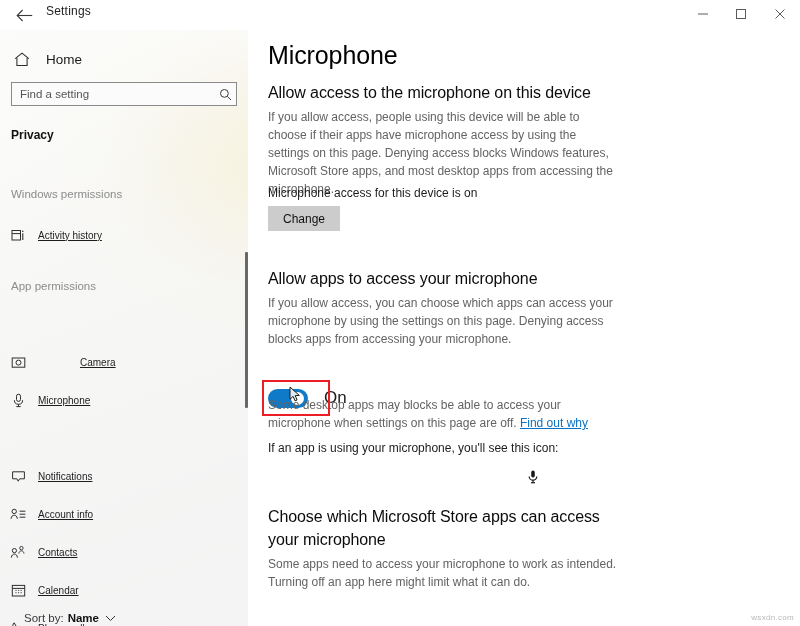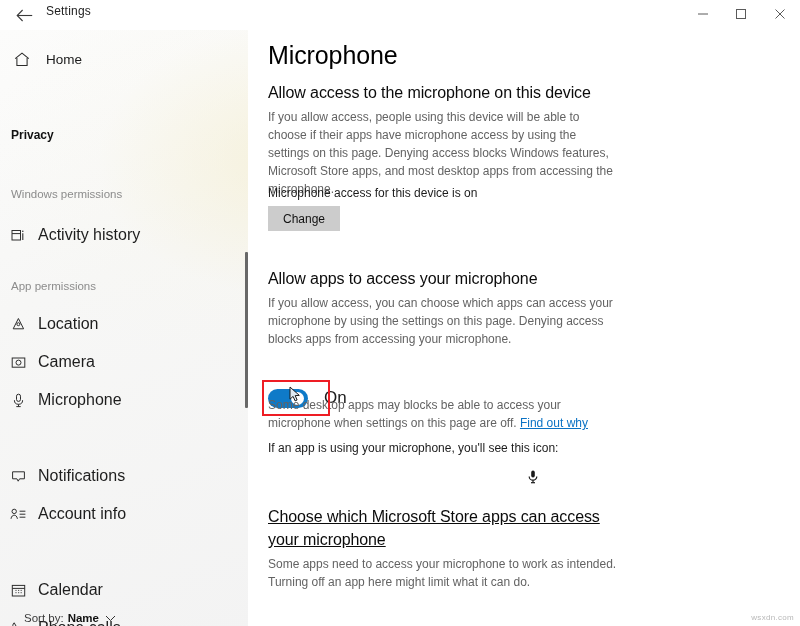--- a/index.html
+++ b/index.html
@@ -124,23 +124,24 @@
     width: 240px; height: 28px;
     display: flex; align-items: center;
   }
   .navitem .ni-icon {
     width: 28px; min-width: 28px;
     display: flex; align-items: center; justify-content: center;
     color: #2e2e2e;
   }
   .navitem .ni-label {
     margin-left: 6px;
-    font-size: 16px;
+    font-size: 10px;
     color: #1d1d1d;
     white-space: nowrap;
+    text-decoration: underline;
   }
   .sb-scroll-track {
     position: absolute;
     left: 245px; top: 222px;
     width: 3px; height: 156px;
     background: #686868;
     border-radius: 1px;
   }
 
   
@@ -312,50 +313,50 @@
     <div class="home-row">
       <span class="home-icon">
         <svg width="16" height="15" viewBox="0 0 16 15">
           <path d="M1.2 6.6 L8 1.2 L14.8 6.6" fill="none" stroke="#2b2b2b" stroke-width="1.05"></path>
           <path d="M2.9 6.1 V13.4 H13.1 V6.1" fill="none" stroke="#2b2b2b" stroke-width="1.05"></path>
         </svg>
       </span>
       <span class="home-label">Home</span>
     </div>
 
+    <div class="searchbox">
+      <input type="text" placeholder="Find a setting" style="">
+      <span class="search-icon">
+        <svg width="13" height="13" viewBox="0 0 13 13">
+          <circle cx="5.4" cy="5.4" r="3.9" fill="none" stroke="#3c3c3c" stroke-width="1"></circle>
+          <path d="M8.3 8.3 L12 12" stroke="#3c3c3c" stroke-width="1"></path>
+        </svg>
+      </span>
+    </div>
 
     <div class="section-title" style="top:98px;">Privacy</div>
 
     <div class="group-label" style="top:158px;">Windows permissions</div>
 
     <div class="navitem" style="top:191px;">
       <span class="ni-icon">
         <svg width="15" height="15" viewBox="0 0 15 15">
           <rect x="1" y="2.5" width="8.5" height="9.5" fill="none" stroke="#2e2e2e" stroke-width="1"></rect>
           <path d="M1 5.6 H9.5" stroke="#2e2e2e" stroke-width="1"></path>
           <path d="M11.8 5.2 V12" stroke="#2e2e2e" stroke-width="1.1"></path>
           <circle cx="11.8" cy="3.2" r="0.8" fill="#2e2e2e"></circle>
         </svg>
       </span>
       <span class="ni-label">Activity history</span>
     </div>
 
     <div class="group-label" style="top:250px;">App permissions</div>
 
-    <div class="navitem" style="top:280px;">
-      <span class="ni-icon">
-        <svg width="15" height="15" viewBox="0 0 15 15">
-          <path d="M7.4 1.5 L2.2 11.8 H12.6 Z" fill="none" stroke="#2e2e2e" stroke-width="1"></path>
-          <circle cx="7.4" cy="7.2" r="1.5" fill="none" stroke="#2e2e2e" stroke-width="1"></circle>
-        </svg>
-      </span>
-      <span class="ni-label">Location</span>
-    </div>
-
-    <div class="navitem" style="top:318px;">
+
+    <div class="navitem" style="top:318px;gap:42px;">
       <span class="ni-icon">
         <svg width="15" height="15" viewBox="0 0 15 15">
           <rect x="1.2" y="3" width="12.6" height="9.2" fill="none" stroke="#2e2e2e" stroke-width="1"></rect>
           <circle cx="7.5" cy="7.6" r="2.5" fill="none" stroke="#2e2e2e" stroke-width="1"></circle>
         </svg>
       </span>
       <span class="ni-label">Camera</span>
     </div>
 
     <div class="navitem" style="top:356px;">
@@ -384,20 +385,31 @@
       <span class="ni-icon">
         <svg width="16" height="15" viewBox="0 0 16 15">
           <circle cx="4.2" cy="4.4" r="2.2" fill="none" stroke="#2e2e2e" stroke-width="1"></circle>
           <path d="M1 11.8 c0.4-2.6 1.8-3.6 3.2-3.6 s2.8 1 3.2 3.6" fill="none" stroke="#2e2e2e" stroke-width="1"></path>
           <path d="M9.6 4.2 H15.4 M9.6 7.2 H15.4 M9.6 10.2 H15.4" stroke="#2e2e2e" stroke-width="1"></path>
         </svg>
       </span>
       <span class="ni-label">Account info</span>
     </div>
 
+    <div class="navitem" style="top:508px;">
+      <span class="ni-icon">
+        <svg width="16" height="15" viewBox="0 0 16 15">
+          <circle cx="4.4" cy="5.6" r="2.1" fill="none" stroke="#2e2e2e" stroke-width="1"></circle>
+          <path d="M1.3 12.6 c0.4-2.5 1.7-3.5 3.1-3.5 s2.7 1 3.1 3.5" fill="none" stroke="#2e2e2e" stroke-width="1"></path>
+          <circle cx="11.4" cy="3.1" r="1.7" fill="none" stroke="#2e2e2e" stroke-width="0.9"></circle>
+          <path d="M8.8 8.6 c0.35-2 1.4-2.8 2.6-2.8 s2.25 0.8 2.6 2.8" fill="none" stroke="#2e2e2e" stroke-width="0.9"></path>
+        </svg>
+      </span>
+      <span class="ni-label">Contacts</span>
+    </div>
 
     <div class="navitem" style="top:546px;">
       <span class="ni-icon">
         <svg width="15" height="15" viewBox="0 0 15 15">
           <rect x="1.3" y="2.4" width="12.4" height="10.6" fill="none" stroke="#2e2e2e" stroke-width="1"></rect>
           <path d="M1.3 5.4 H13.7" stroke="#2e2e2e" stroke-width="1"></path>
           <path d="M4.4 7.4 H5.6 M7 7.4 H8.2 M9.6 7.4 H10.8" stroke="#2e2e2e" stroke-width="0.85"></path>
           <path d="M4.4 9.7 H5.6 M7 9.7 H8.2 M9.6 9.7 H10.8" stroke="#2e2e2e" stroke-width="0.85"></path>
         </svg>
       </span>
@@ -448,21 +460,21 @@
     <div class="label-text" style="top:411px;">If an app is using your microphone, you'll see this icon:</div>
     <span class="inline-mic">
       <svg width="10" height="14" viewBox="0 0 10 14">
         <rect x="3.2" y="0.6" width="3.6" height="7" rx="1.8" fill="#1a1a1a"></rect>
         <path d="M1.2 6.4 a3.8 3.8 0 0 0 7.6 0" fill="none" stroke="#1a1a1a" stroke-width="1.2"></path>
         <path d="M5 10.3 V12.4" stroke="#1a1a1a" stroke-width="1.2"></path>
         <path d="M3 12.7 H7" stroke="#1a1a1a" stroke-width="1.2"></path>
       </svg>
     </span>
 
-    <div class="h2-block" style="top:475px;text-decoration:underline;">Choose which Microsoft Store apps can access your microphone</div>
+    <div class="h2-block" style="top:475px;">Choose which Microsoft Store apps can access your microphone</div>
     <div class="body-text" style="top:525px;">Some apps need to access your microphone to work as intended. Turning off an app here might limit what it can do.</div>
   </div>
 
   <div class="sortby">
     <span>Sort by:</span>
     <span class="sb-strong">Name</span>
     <span class="chev">
       <svg width="11" height="7" viewBox="0 0 11 7">
           <path d="M1 1 L5.5 5.5 L10 1" fill="none" stroke="#333" stroke-width="1"></path>
         </svg>

